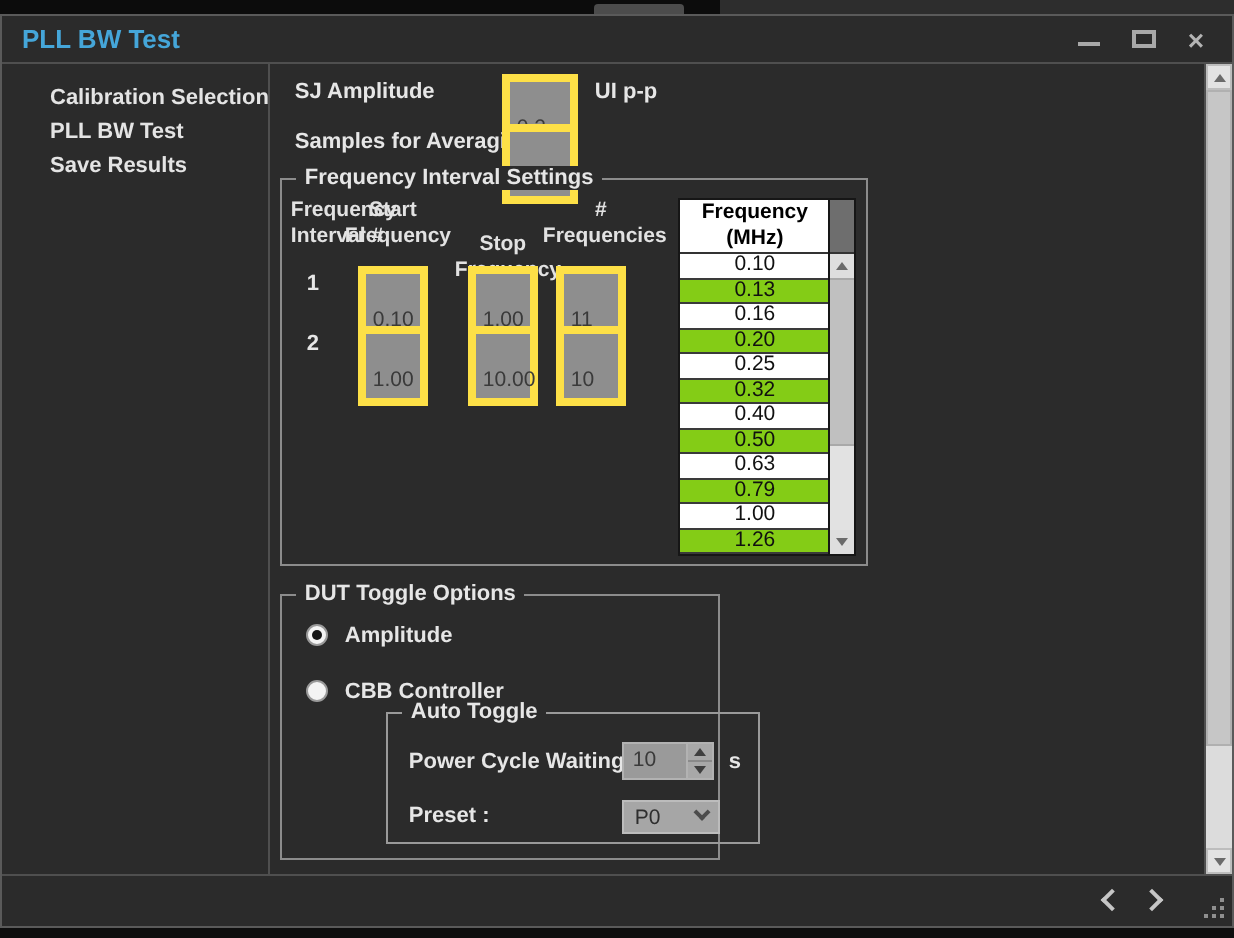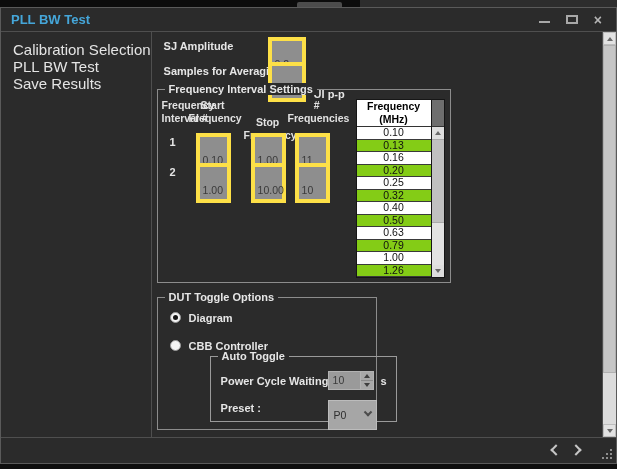--- a/index.html
+++ b/index.html
@@ -17,21 +17,21 @@
 
   .titlebar { flex:0 0 24px; display:flex; align-items:center; padding:0 10px; border-bottom:1px solid #4f4f4f; }
   .title { color:#45a6d9; font-size:13px; font-weight:bold; }
   .win-controls { margin-left:auto; display:flex; align-items:center; gap:16px; padding-right:4px; }
   .btn-min { width:11px; height:0; border-top:2px solid #a8a8a8; margin-top:4px; }
   .btn-max { width:12px; height:9px; border:2px solid #a8a8a8; }
   .btn-close { color:#b4b4b4; font-size:14px; font-weight:bold; line-height:12px; }
 
   .bodyrow { flex:1 1 auto; display:flex; min-height:0; }
   .sidebar { flex:0 0 119px; border-right:1px solid #4f4f4f; padding-top:9px; }
-  .side-item { padding-left:12px; line-height:17px; font-size:15px; font-weight:normal; color:#e4e4e4; white-space:nowrap; cursor:default; }
+  .side-item { padding-left:24px; line-height:17px; font-size:11px; font-weight:bold; color:#e4e4e4; white-space:nowrap; cursor:default; }
   .side-item.active { color:#3fa9dc; }
 
   .main { flex:1 1 auto; position:relative; }
 
   .lbl { position:absolute; font-size:11px; font-weight:bold; color:#e6e6e6; white-space:nowrap; }
   .field { position:absolute; width:38px; height:17px; background:#8e8e8e; border:4px solid #fde047; color:#3a3a3a; font-size:10.5px; line-height:15px; padding:16px 3px; }
 
   .group { position:absolute; border:1px solid #8c8c8c; }
   .group-title { position:absolute; top:-7px; left:7px; background:#2b2b2b; padding:0 4px; font-size:11px; font-weight:bold; color:#e6e6e6; white-space:nowrap; }
 
@@ -62,21 +62,21 @@
   
   .spinbox { position:absolute; display:flex; height:19px; }
   .spin-input { width:32px; background:#9a9a9a; border:1px solid #b2b2b2; border-right:none; color:#3a3a3a; font-size:10.5px; line-height:17px; padding:0 4px; }
   .spin-btns { width:14px; display:flex; flex-direction:column; border:1px solid #b2b2b2; }
   .spin-up, .spin-down { flex:1; background:#a8a8a8; display:flex; align-items:center; justify-content:center; }
   .spin-up { border-bottom:1px solid #8a8a8a; }
   .spin-tri-up { width:0;height:0;border-left:3px solid transparent;border-right:3px solid transparent;border-bottom:4px solid #3f3f3f; }
   .spin-tri-down { width:0;height:0;border-left:3px solid transparent;border-right:3px solid transparent;border-top:4px solid #3f3f3f; }
 
   
-  .dropdown { position:absolute; width:49px; height:30px; background:#a6a6a6; border:1px solid #bcbcbc; display:flex; align-items:center; font-size:10.5px; color:#2e2e2e; padding:0 5px; }
+  .dropdown { position:absolute; width:49px; height:17px; background:#a6a6a6; border:1px solid #bcbcbc; display:flex; align-items:center; font-size:10.5px; color:#2e2e2e; padding:0 5px; }
   .dd-chevron { margin-left:auto; width:6px; height:6px; border-right:2px solid #4c4c4c; border-bottom:2px solid #4c4c4c; transform:rotate(45deg) translate(-2px,-2px); }
 
   
   .vscroll { flex:0 0 14px; border-left:1px solid #4f4f4f; background:#dadada; display:flex; flex-direction:column; }
   .vs-btn { height:13px; background:#e2e2e2; border:1px solid #bdbdbd; display:flex; align-items:center; justify-content:center; }
   .vs-thumb { height:328px; background:#c6c6c6; border:1px solid #b0b0b0; }
   .vs-track { flex:1; background:#dcdcdc; }
 
   
   .bottombar { flex:0 0 26px; border-top:1px solid #4f4f4f; position:relative; }
@@ -111,21 +111,21 @@
       <div class="sidebar">
         <div class="side-item">Calibration Selection</div>
         <div class="side-item">PLL BW Test</div>
         <div class="side-item">Save Results</div>
       </div>
 
       <div class="main">
 
         <span class="lbl" style="left:12px; top:8px;">SJ Amplitude</span>
         <div class="field" style="left:116px; top:5px;">0.2</div>
-        <span class="lbl" style="left:162px; top:8px;margin-top:48px;">UI p-p</span>
+        <span class="lbl" style="left:162px; top:8px;">UI p-p</span>
 
         <span class="lbl" style="left:12px; top:33px;">Samples for Averaging</span>
         <div class="field" style="left:116px; top:30px;">5</div>
 
         <div class="group" style="left:5px; top:57px; width:294px; height:194px;">
           <span class="group-title">Frequency Interval Settings</span>
 
           <div class="colhead left" style="left:4px; top:9px; width:48px;">Frequency
 Interval #</div>
           <div class="colhead" style="left:31px; top:9px; width:48px;">Start
@@ -175,21 +175,21 @@
                   <div class="tri-down"></div>
                 </div>
             </div>
           </div>
         </div>
 
         <div class="group" style="left:5px; top:265px; width:220px; height:133px;">
           <span class="group-title">DUT Toggle Options</span>
 
           <span class="radio selected" style="left:12px; top:14px;"></span>
-          <span class="lbl" style="left:31px; top:14px;">Diagram</span>
+          <span class="lbl" style="left:31px; top:14px;">Amplitude</span>
 
           <span class="radio" style="left:12px; top:42px;"></span>
           <span class="lbl" style="left:31px; top:42px;">CBB Controller</span>
 
           <div class="group" style="left:21px; top:58px; width:187px; height:66px; border-color:#9a9a9a;margin-left:31px;">
             <span class="group-title">Auto Toggle</span>
 
             <span class="lbl" style="left:10px; top:18px;">Power Cycle Waiting :</span>
             <div class="spinbox" style="left:117px; top:14px;">
               <div class="spin-input">10</div>

